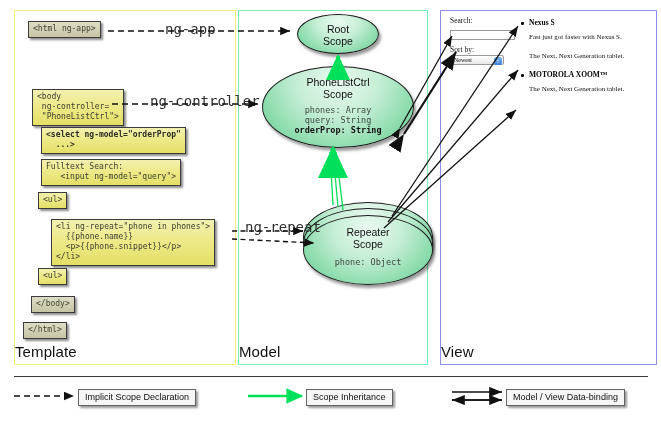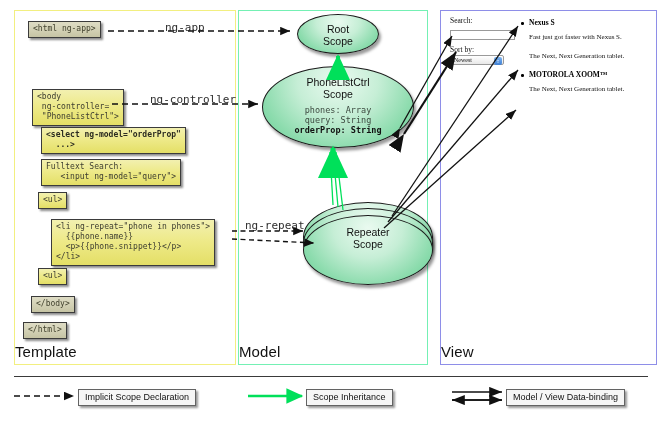--- a/index.html
+++ b/index.html
@@ -105,21 +105,21 @@
   }
   .phone-snippet{
     font-family:"Liberation Serif",serif;font-size:7px;color:#111;
     line-height:10px;margin-top:4px;padding-left:9px;
   }
 
   
   .edge-label{
     position:absolute;
     font-family:"DejaVu Sans Mono","Liberation Mono",monospace;
-    font-size:11px;color:#2e2e2e;white-space:nowrap;
+    font-size:14px;color:#2e2e2e;white-space:nowrap;
   }
 
   
   #legend{position:absolute;left:14px;top:376px;width:634px;height:56px;}
   #legend-rule{position:absolute;left:0;top:0;width:634px;height:0;border-top:1.6px solid #3a3a3a;}
   #legend-rule2{position:absolute;left:0;bottom:0;width:634px;height:0;border-top:1.6px solid #3a3a3a;}
   .legend-box{
     position:absolute;box-sizing:border-box;
     border:1.3px solid #636363;background:#f6f6f6;
     box-shadow:1.5px 1.5px 2px rgba(0,0,0,.4);
@@ -188,20 +188,23 @@
       <div class="b">orderProp: String</div>
     </div>
   </div>
 
   <div class="ellipse rep" id="rep-3"></div>
   <div class="ellipse rep" id="rep-2"></div>
   <div class="ellipse rep" id="rep-1">
     <div class="etitle">
       <div>Repeater</div>
       <div>Scope</div>
+    </div>
+    <div class="eprops">
+      <div>phone: Object</div>
     </div>
   </div>
 
   <div id="view-form">
     <div class="v-label">Search:</div>
     <input id="v-search-input" type="text" placeholder="" style="">
     <div class="v-label" style="margin-top:2px;">Sort by:</div>
     <div id="v-sort-select">
       <span class="sel-txt">Newest</span>
       <span class="sel-btn">↕</span>

